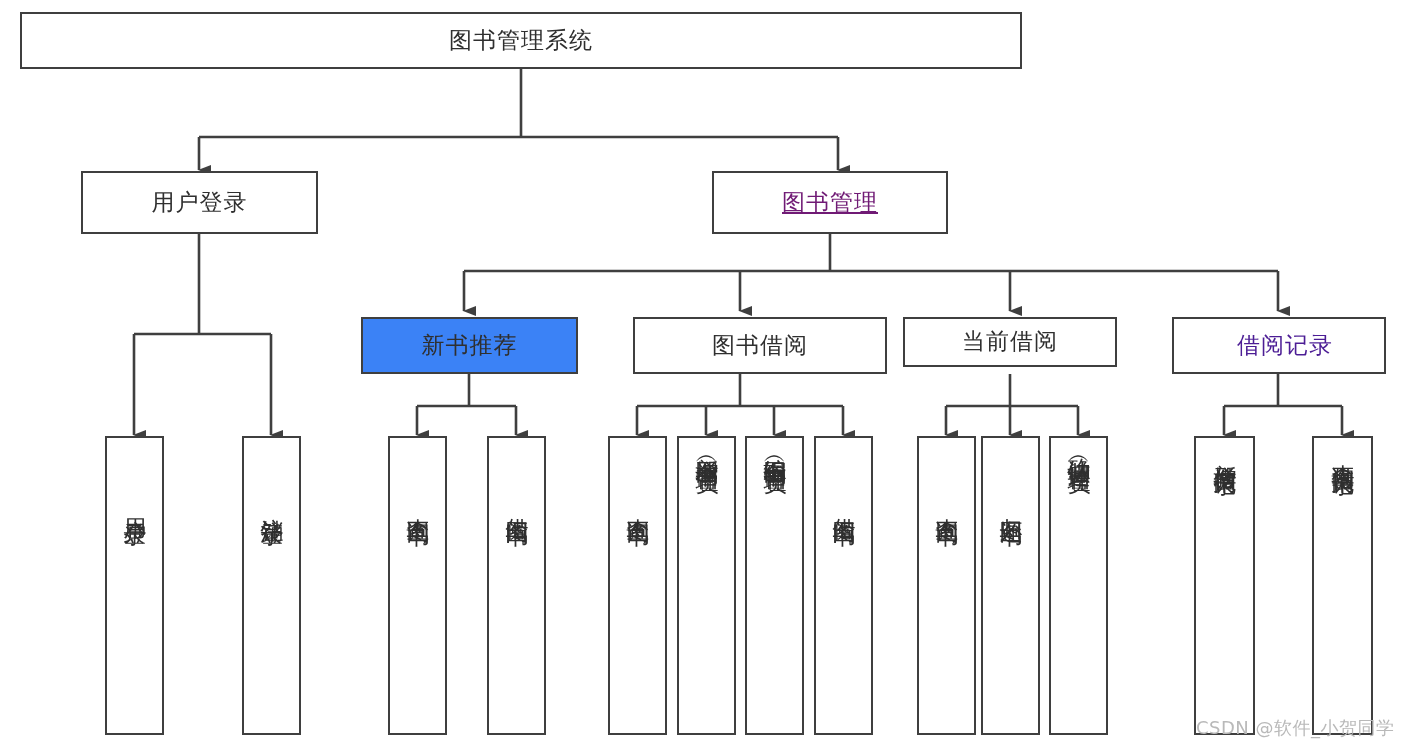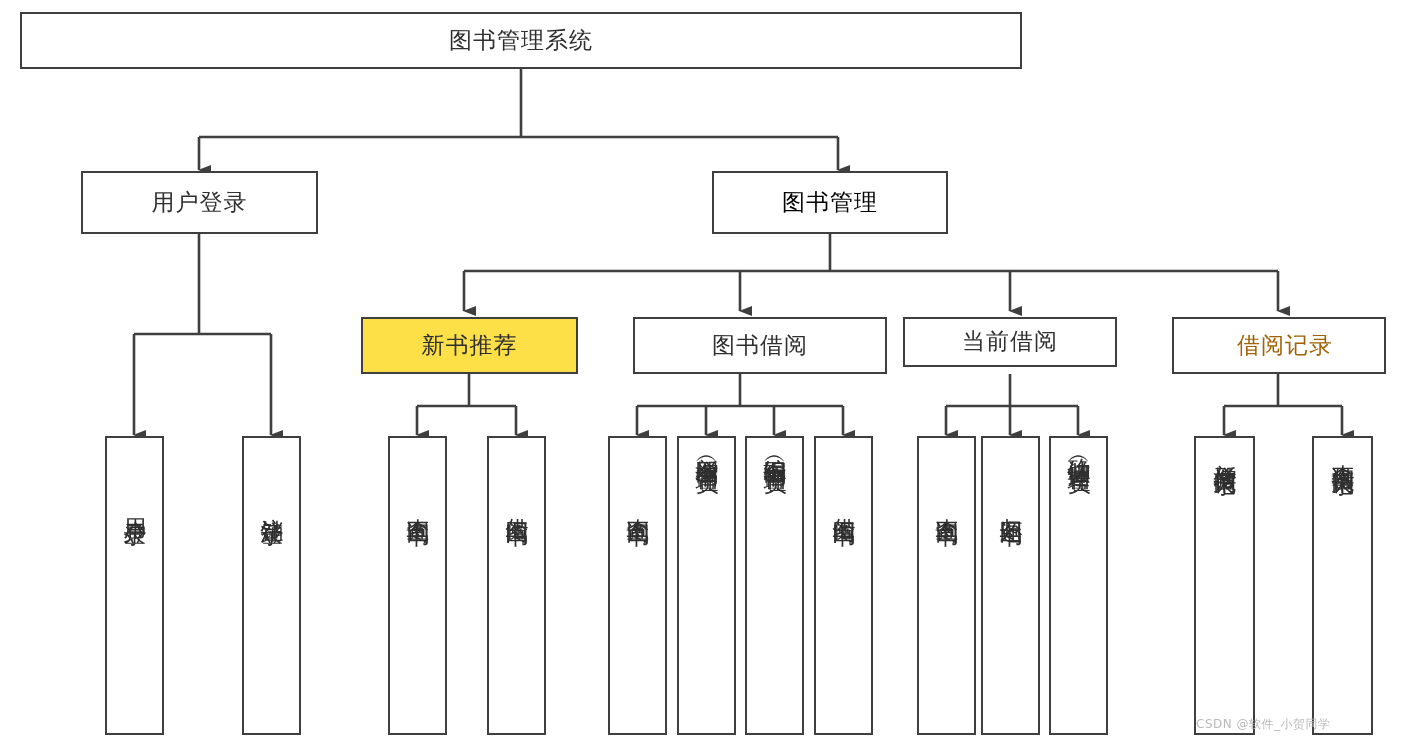--- a/index.html
+++ b/index.html
@@ -57,21 +57,21 @@
     line-height: 1.12;
     letter-spacing: 2px;
     white-space: pre;
     display: block;
   }
   .node.leaf.mid .label  { margin-top: 62px; }
   .node.leaf.tall .label { margin-top: 8px; }
   .node.leaf.top .label  { margin-top: 2px; }
   .watermark {
     position: absolute;
-    font-size: 12px;
+    font-size: 18px;
     color: #b9b9b9;
     letter-spacing: 0.5px;
     white-space: nowrap;
     z-index: 3;
   }
 </style>
 </head>
 <body>
 
 <div id="canvas" style="background: rgb(255, 255, 255);">
@@ -127,34 +127,34 @@
   </svg>
 
   <div class="node" style="left: 20px; top: 12px; width: 1002px; height: 57px; border-color: rgb(63, 63, 63); background: rgb(255, 255, 255);">
     <span class="label" style="color: rgb(47, 47, 47);">图书管理系统</span>
   </div>
 
   <div class="node" style="left: 81px; top: 171px; width: 237px; height: 63px; border-color: rgb(63, 63, 63); background: rgb(255, 255, 255);">
     <span class="label" style="color: rgb(47, 47, 47);">用户登录</span>
   </div>
   <div class="node" style="left: 712px; top: 171px; width: 236px; height: 63px; border-color: rgb(63, 63, 63); background: rgb(255, 255, 255);">
-    <span class="label" style="color: #000000;">图书管理</span>
-  </div>
-
-  <div class="node" style="left: 361px; top: 317px; width: 217px; height: 57px; border-color: rgb(63, 63, 63); background: #fde047;">
+    <span class="label" style="color: #701a75; text-decoration: underline;">图书管理</span>
+  </div>
+
+  <div class="node" style="left: 361px; top: 317px; width: 217px; height: 57px; border-color: rgb(63, 63, 63); background: #3b82f6;">
     <span class="label" style="color: rgb(47, 47, 47);">新书推荐</span>
   </div>
   <div class="node" style="left: 633px; top: 317px; width: 254px; height: 57px; border-color: rgb(63, 63, 63); background: rgb(255, 255, 255);">
     <span class="label" style="color: rgb(47, 47, 47);">图书借阅</span>
   </div>
   <div class="node" style="left: 903px; top: 317px; width: 214px; height: 50px; border-color: rgb(63, 63, 63); background: rgb(255, 255, 255);">
     <span class="label" style="color: rgb(47, 47, 47);">当前借阅</span>
   </div>
   <div class="node" style="left: 1172px; top: 317px; width: 214px; height: 57px; border-color: rgb(63, 63, 63); background: rgb(255, 255, 255);">
-    <span class="label" style="color: #a16207; margin-left: 12px;">借阅记录</span>
+    <span class="label" style="color: #4c1d95; margin-left: 12px;">借阅记录</span>
   </div>
 
   <div class="node leaf mid" style="left: 105px; top: 436px; width: 59px; height: 299px; border-color: rgb(63, 63, 63); background: rgb(255, 255, 255);">
     <span class="label" style="color: rgb(47, 47, 47);">用户登录</span>
   </div>
   <div class="node leaf mid" style="left: 242px; top: 436px; width: 59px; height: 299px; border-color: rgb(63, 63, 63); background: rgb(255, 255, 255);">
     <span class="label" style="color: rgb(47, 47, 47);">注销登录</span>
   </div>
 
   <div class="node leaf mid" style="left: 388px; top: 436px; width: 59px; height: 299px; border-color: rgb(63, 63, 63); background: rgb(255, 255, 255);">

